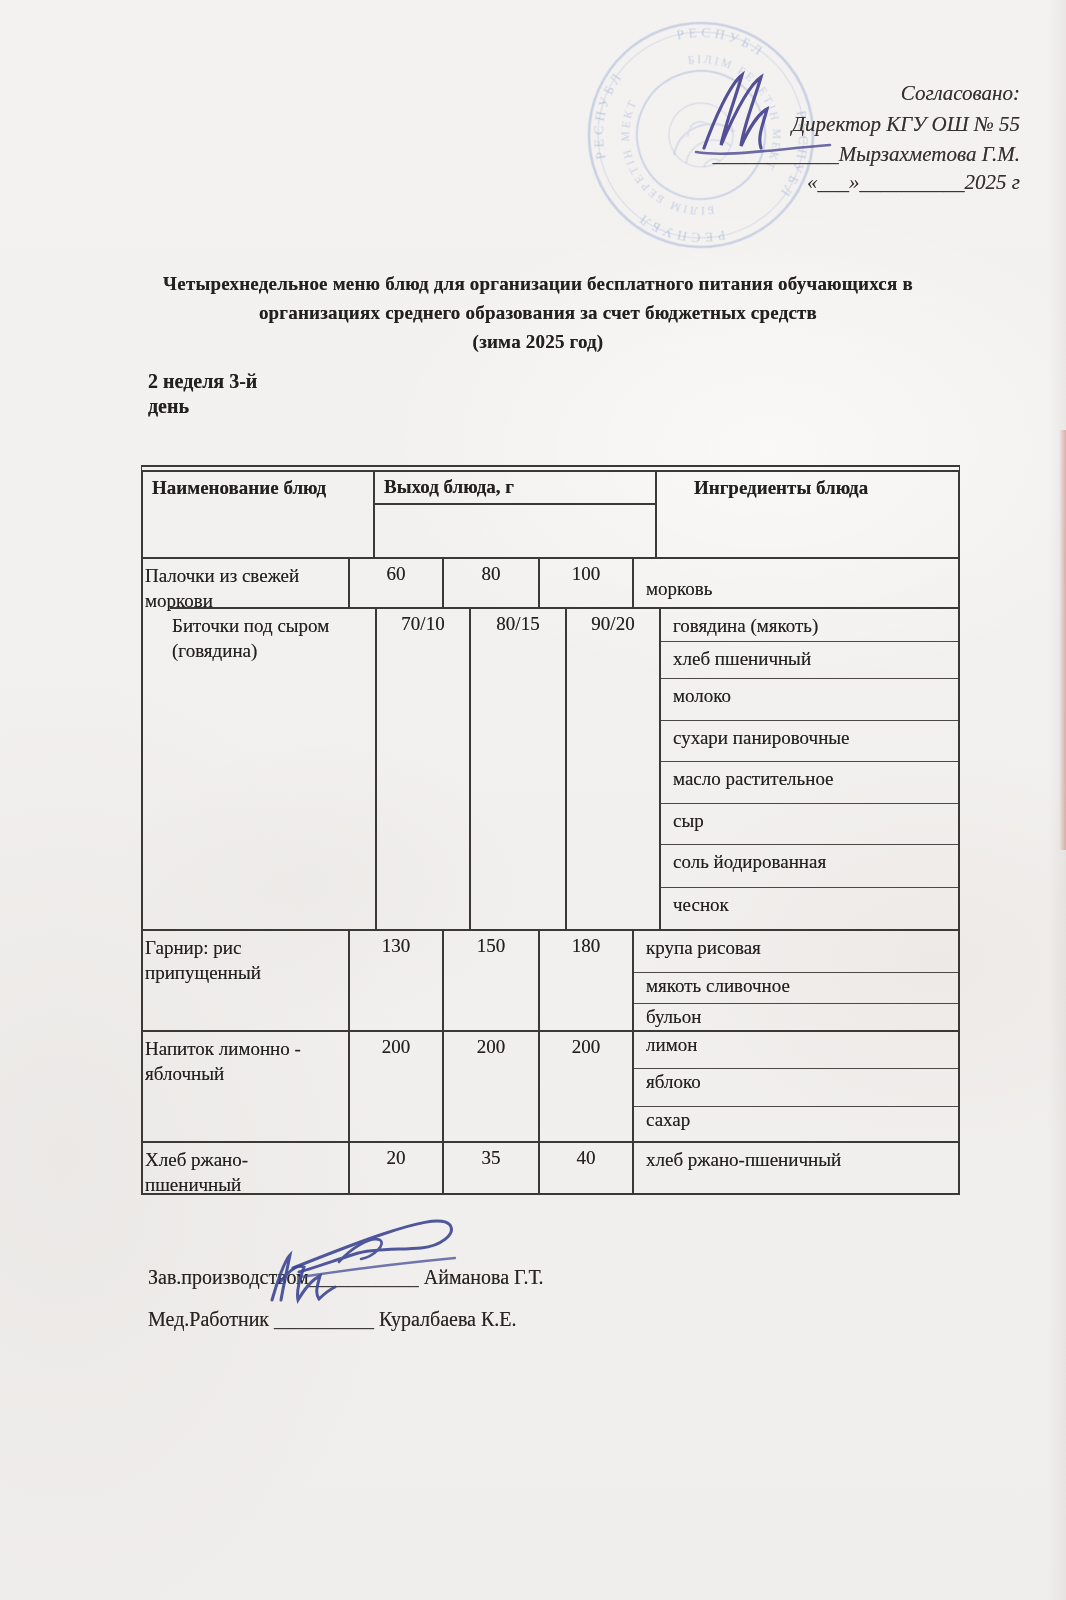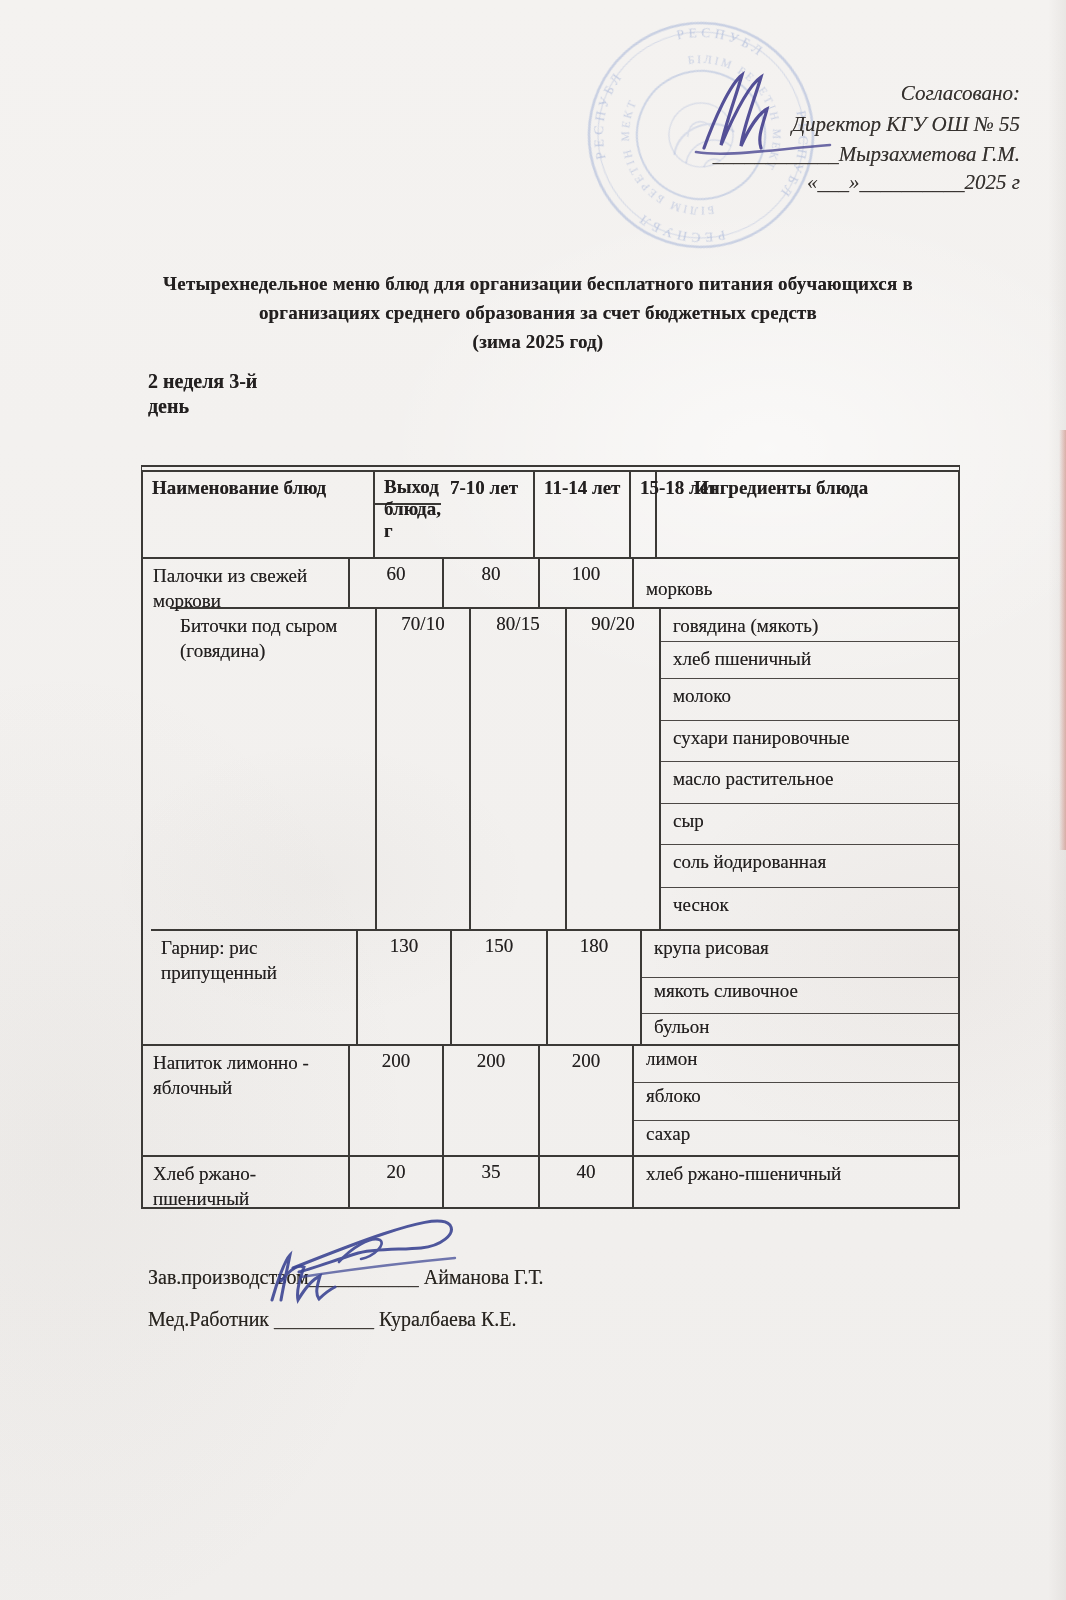--- a/index.html
+++ b/index.html
@@ -60,32 +60,32 @@
   }
 
   
   .menu-table{
     position:absolute; left:141px; top:465px; width:819px;
     border:2.5px solid #3b3936; border-top:7px double #3b3936;
     font-size:19px;
   }
   .hrow{ display:flex; height:85px;gap:25px; }
   .hname{ width:205px; padding:5px 6px 0 9px; font-weight:bold; }
-  .hmid{ width:284px; border-left:2px solid #3b3936; border-right:2px solid #3b3936; display:flex; flex-direction:row; }
+  .hmid{ width:284px; border-left:2px solid #3b3936; border-right:2px solid #3b3936; display:flex; flex-direction:column; }
   .hout{ height:33px; border-bottom:2px solid #3b3936; padding:4px 0 0 9px; font-weight:bold; }
   .hages{ flex:1; display:flex; }
   .hage{ padding:4px 0 0 9px; font-weight:bold; line-height:24px; }
   .hage.a1{ width:92px; }
   .hage.a2{ width:96px; border-left:2px solid #3b3936; }
   .hage.a3{ width:92px; border-left:2px solid #3b3936; }
   .hing{ flex:1; padding:5px 6px 0 12px; font-weight:bold; }
 
   .drow{ display:flex; border-top:2px solid #3b3936; }
-  .r1{ height:50px; } .r2{ height:322px;margin-left:27px; } .r3{ height:115px;margin-left:8px; } .r4{ height:111px; } .r5{ height:52px; }
-  .cn{ width:205px; padding:4px 8px 0 10px; line-height:25px; }
+  .r1{ height:50px; } .r2{ height:322px;margin-left:27px; } .r3{ height:101px; } .r4{ height:111px; } .r5{ height:52px; }
+  .cn{ width:205px; padding:4px 8px 0 2px; line-height:25px; }
   .cv{ width:94px; border-left:2px solid #3b3936; text-align:center; padding-top:4px; }
   .cv.w2{ width:96px; }
   .ci{ flex:1; border-left:2px solid #3b3936; display:flex; flex-direction:column; }
   .ing{ padding:6px 4px 0 12px; line-height:22px; overflow:hidden; }
   .ing + .ing{ border-top:1.6px solid #4c4845; }
   .ing.tight{ padding-top:2px; }
   .ing.bottom{ display:flex; align-items:flex-end; padding-bottom:7px; }
 
   
   .sig-block{ position:absolute; left:148px; top:1266px; font-size:20px; color:#28241f; }
@@ -154,25 +154,20 @@
     <div>2 неделя 3-й</div>
     <div>день</div>
   </div>
 
   <div class="menu-table soft">
 
     <div class="hrow">
       <div class="hname">Наименование блюд</div>
       <div class="hmid">
         <div class="hout">Выход блюда, г</div>
-        <div class="hages">
-          <div class="hage a1">7-10 лет</div>
-          <div class="hage a2">11-14 лет</div>
-          <div class="hage a3">15-18 лет</div>
-        </div>
       </div>
       <div class="hing">Ингредиенты блюда</div>
     </div>
 
     <div class="drow r1">
       <div class="cn">Палочки из свежей моркови</div>
       <div class="cv">60</div>
       <div class="cv w2">80</div>
       <div class="cv">100</div>
       <div class="ci">

